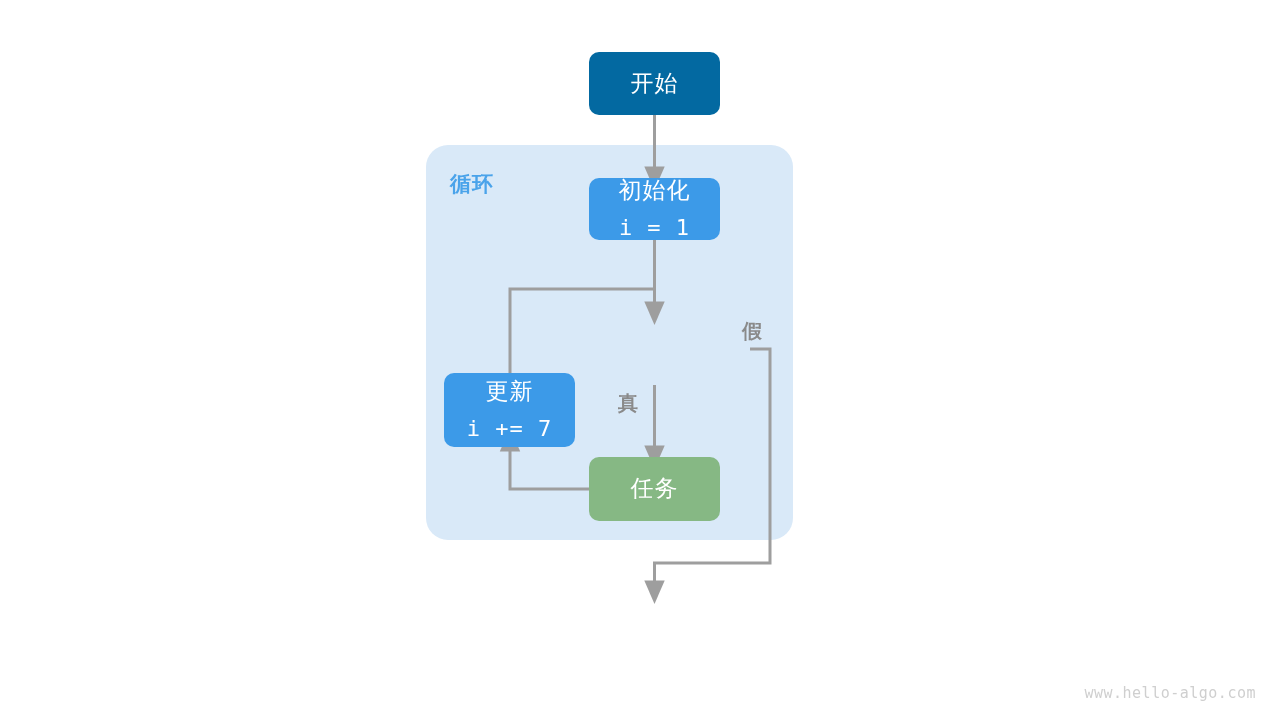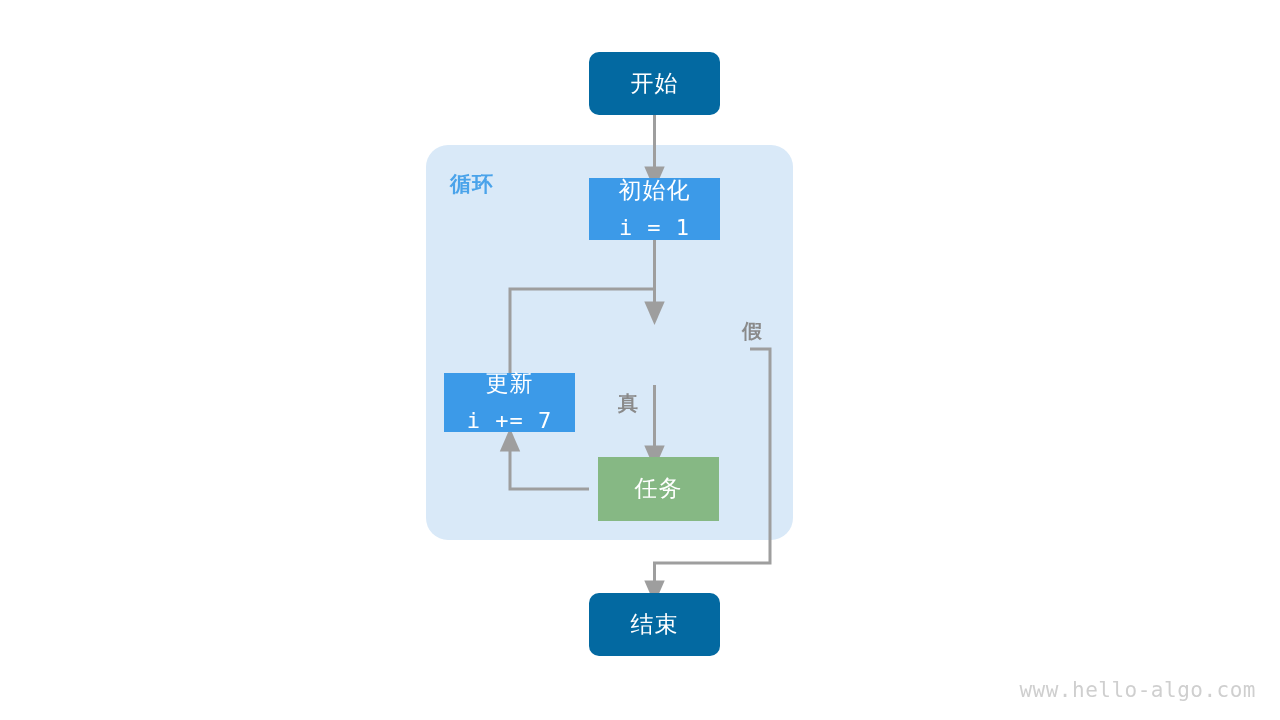--- a/index.html
+++ b/index.html
@@ -28,20 +28,21 @@
     position: absolute;
     display: flex;
     flex-direction: column;
     align-items: center;
     justify-content: center;
     box-sizing: border-box;
     color: #ffffff;
     text-align: center;
     line-height: 1.12;
     user-select: none;
+    border-radius: 10px;
   }
 
   .node .cn {
     font-family: "Liberation Sans", "DejaVu Sans", sans-serif;
     font-size: 23px;
     letter-spacing: 1px;
   }
   .node .code {
     font-family: "DejaVu Sans Mono", "Liberation Mono", monospace;
     font-size: 22px;
@@ -107,21 +108,21 @@
     user-select: none;
   }
 
   
   #watermark {
     position: absolute;
     right: 24px;
     bottom: 18px;
     color: #cfcfcf;
     font-family: "DejaVu Sans Mono", "Liberation Mono", monospace;
-    font-size: 21px;
+    font-size: 15px;
     letter-spacing: 0.5px;
     user-select: none;
     margin-top: 19px;
   }
 </style>
 </head>
 <body>
 
 <div id="canvas">
 
@@ -156,28 +157,25 @@
   <div class="node process-blue" style="left:589px; top:178px; width:131px; height:62px;">
     <span class="cn">初始化</span>
     <span class="code">i = 1</span>
   </div>
 
 
   <div class="branch-label" style="left:618px; top:390px;">真</div>
 
   <div class="branch-label" style="left:742px; top:318px;">假</div>
 
-  <div class="node process-blue" style="left:444px; top:373px; width:131px; height:59px;">
+  <div class="node process-blue" style="left:444px; top:373px; width:131px; height:74px;">
     <span class="cn">更新</span>
     <span class="code">i += 7</span>
   </div>
 
-  <div class="node process-green" style="left:589px; top:457px; width:121px; height:64px;margin-left:9px;">
+  <div class="node process-green" style="left:589px; top:457px; width:131px; height:64px;">
     <span class="cn">任务</span>
   </div>
 
-  <div class="node terminator" style="left:589px; top:593px; width:131px; height:63px;">
-    <span class="cn">结束</span>
-  </div>
 
   <div id="watermark">www.hello-algo.com</div>
 
 </div>
 
 </body></html>

